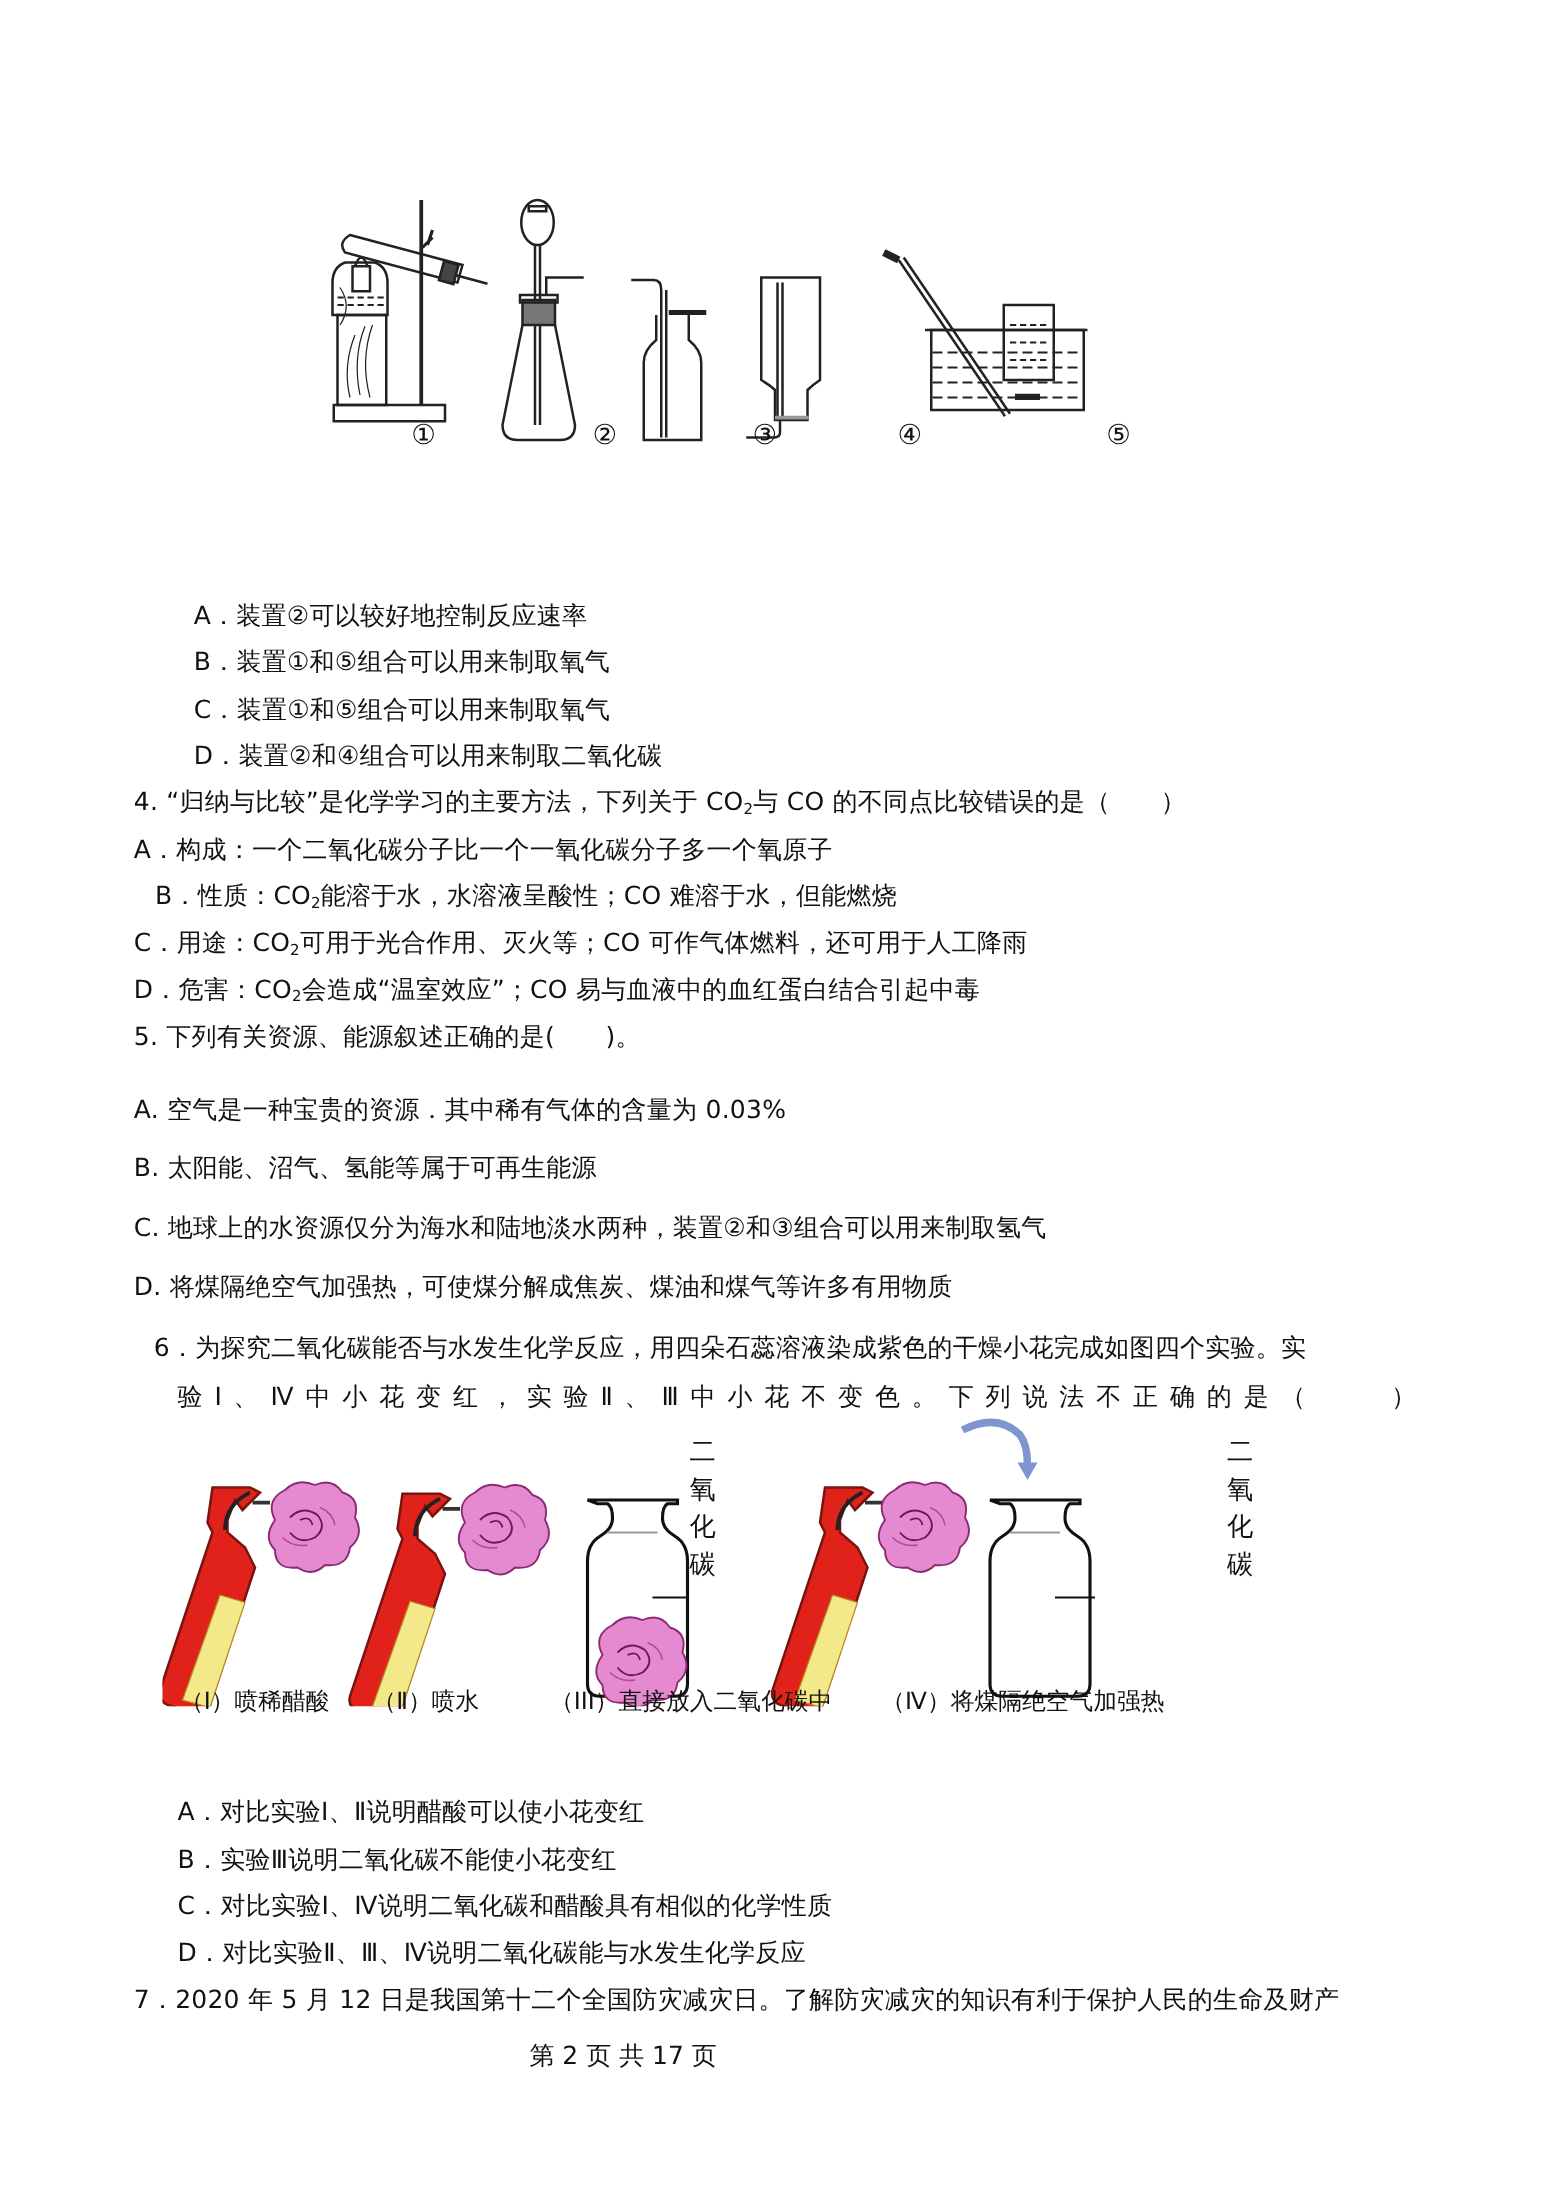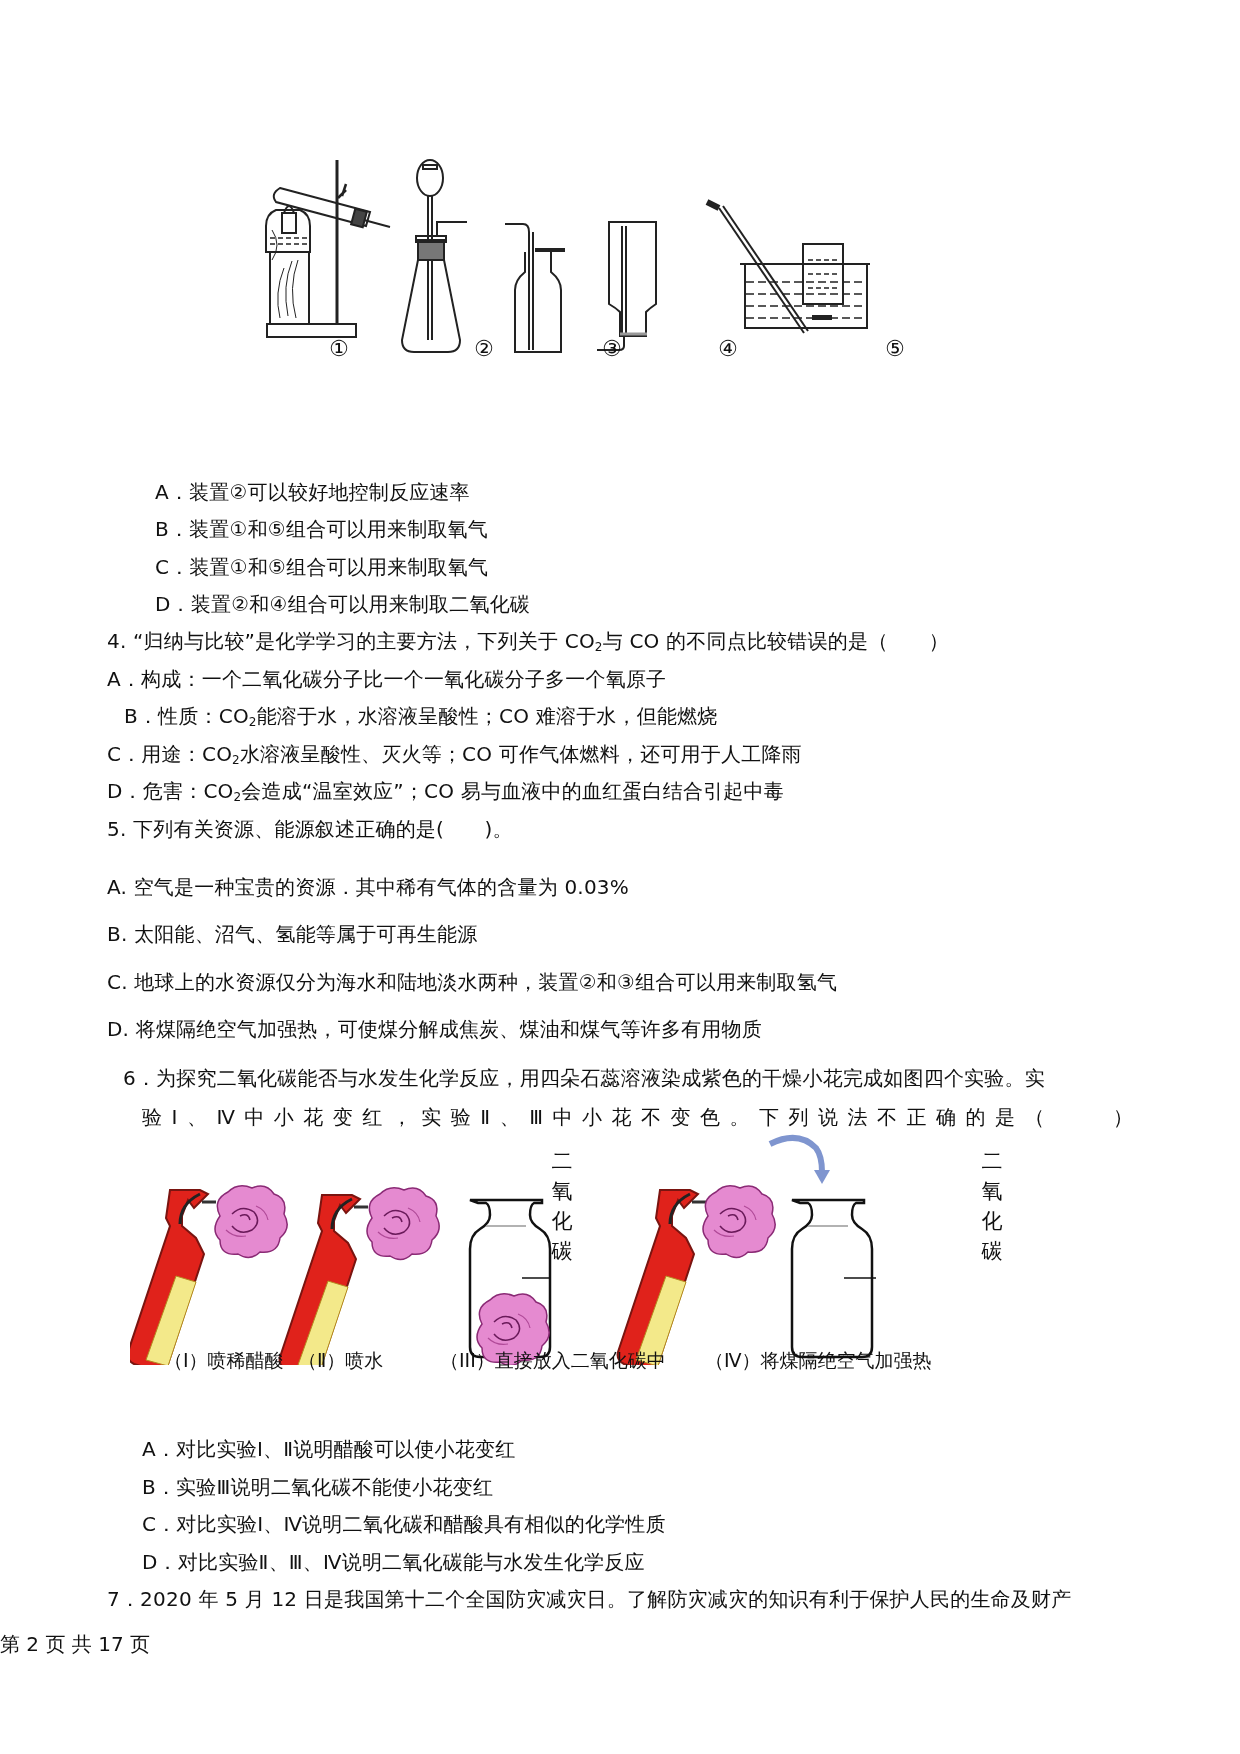--- a/index.html
+++ b/index.html
@@ -4,21 +4,21 @@
 <style>
   html, body { margin:0; padding:0; background:#fff; }
   body { width:1240px; height:1754px; position:relative; overflow:hidden;
          font-family:"DejaVu Sans", "Liberation Sans", sans-serif; color:#111; }
   .line { position:absolute; font-size:20px; line-height:26px; white-space:nowrap; letter-spacing:0.2px;margin-top:28px; }
   .sub { font-size:12px; vertical-align:-3px; }
   .fig { position:absolute; }
   .num-label { position:absolute; font-size:22px; font-family:"DejaVu Sans", sans-serif; }
   .caption { position:absolute; font-size:19px; white-space:nowrap; }
   .vlabel { position:absolute; font-size:21px; line-height:30px; width:24px; text-align:center; }
-  .footer { position:absolute; left:0; width:997px; top:1631px; text-align:left; font-size:20px; }
+  .footer { position:absolute; left:0; width:997px; top:1631px; text-align:center; font-size:20px; }
   .q6line2 { letter-spacing:9.5px; }
 </style>
 </head>
 <body>
 
 <svg class="fig" style="left:230px;top:140px" width="660" height="230" viewBox="0 0 660 230">
   <g fill="none" stroke="#222" stroke-width="2">
 
     <g>
       <rect x="37" y="184" width="89" height="13"></rect>
@@ -88,21 +88,21 @@
 <div class="line" style="left:107px;top:600px">
   <span>4. “归纳与比较”是化学学习的主要方法，下列关于 CO</span><span class="sub">2</span><span>与 CO 的不同点比较错误的是（　　）</span>
 </div>
 <div class="line" style="left:107px;top:638px">
   <span>A．构成：一个二氧化碳分子比一个一氧化碳分子多一个氧原子</span>
 </div>
 <div class="line" style="left:124px;top:675px">
   <span>B．性质：CO</span><span class="sub">2</span><span>能溶于水，水溶液呈酸性；CO 难溶于水，但能燃烧</span>
 </div>
 <div class="line" style="left:107px;top:713px">
-  <span>C．用途：CO</span><span class="sub">2</span><span>水溶液呈酸性、灭火等；CO 可作气体燃料，还可用于人工降雨</span>
+  <span>C．用途：CO</span><span class="sub">2</span><span>可用于光合作用、灭火等；CO 可作气体燃料，还可用于人工降雨</span>
 </div>
 <div class="line" style="left:107px;top:750px">
   <span>D．危害：CO</span><span class="sub">2</span><span>会造成“温室效应”；CO 易与血液中的血红蛋白结合引起中毒</span>
 </div>
 
 <div class="line" style="left:107px;top:788px">5. 下列有关资源、能源叙述正确的是(　　)。</div>
 <div class="line" style="left:107px;top:846px">A. 空气是一种宝贵的资源．其中稀有气体的含量为 0.03%</div>
 <div class="line" style="left:107px;top:893px">B. 太阳能、沼气、氢能等属于可再生能源</div>
 <div class="line" style="left:107px;top:941px">C. 地球上的水资源仅分为海水和陆地淡水两种，装置②和③组合可以用来制取氢气</div>
 <div class="line" style="left:107px;top:988px">D. 将煤隔绝空气加强热，可使煤分解成焦炭、煤油和煤气等许多有用物质</div>
@@ -159,21 +159,21 @@
   <div class="vlabel" style="position:static">氧</div>
   <div class="vlabel" style="position:static">化</div>
   <div class="vlabel" style="position:static">碳</div>
 </div>
 <div style="position:absolute;left:980px;top:1146px">
   <div class="vlabel" style="position:static">二</div>
   <div class="vlabel" style="position:static">氧</div>
   <div class="vlabel" style="position:static">化</div>
   <div class="vlabel" style="position:static">碳</div>
 </div>
-<div class="caption" style="left:164px;top:1348px">（I）喷稀醋酸</div>
+<div class="caption" style="left:144px;top:1348px">（I）喷稀醋酸</div>
 <div class="caption" style="left:298px;top:1348px">（Ⅱ）喷水</div>
 <div class="caption" style="left:440px;top:1348px">（III）直接放入二氧化碳中</div>
 <div class="caption" style="left:705px;top:1348px">（Ⅳ）将煤隔绝空气加强热</div>
 
 <div class="line" style="left:142px;top:1408px">A．对比实验Ⅰ、Ⅱ说明醋酸可以使小花变红</div>
 <div class="line" style="left:142px;top:1446px">B．实验Ⅲ说明二氧化碳不能使小花变红</div>
 <div class="line" style="left:142px;top:1483px">C．对比实验Ⅰ、Ⅳ说明二氧化碳和醋酸具有相似的化学性质</div>
 <div class="line" style="left:142px;top:1521px">D．对比实验Ⅱ、Ⅲ、Ⅳ说明二氧化碳能与水发生化学反应</div>
 
 <div class="line" style="left:107px;top:1558px">7．2020 年 5 月 12 日是我国第十二个全国防灾减灾日。了解防灾减灾的知识有利于保护人民的生命及财产</div>

